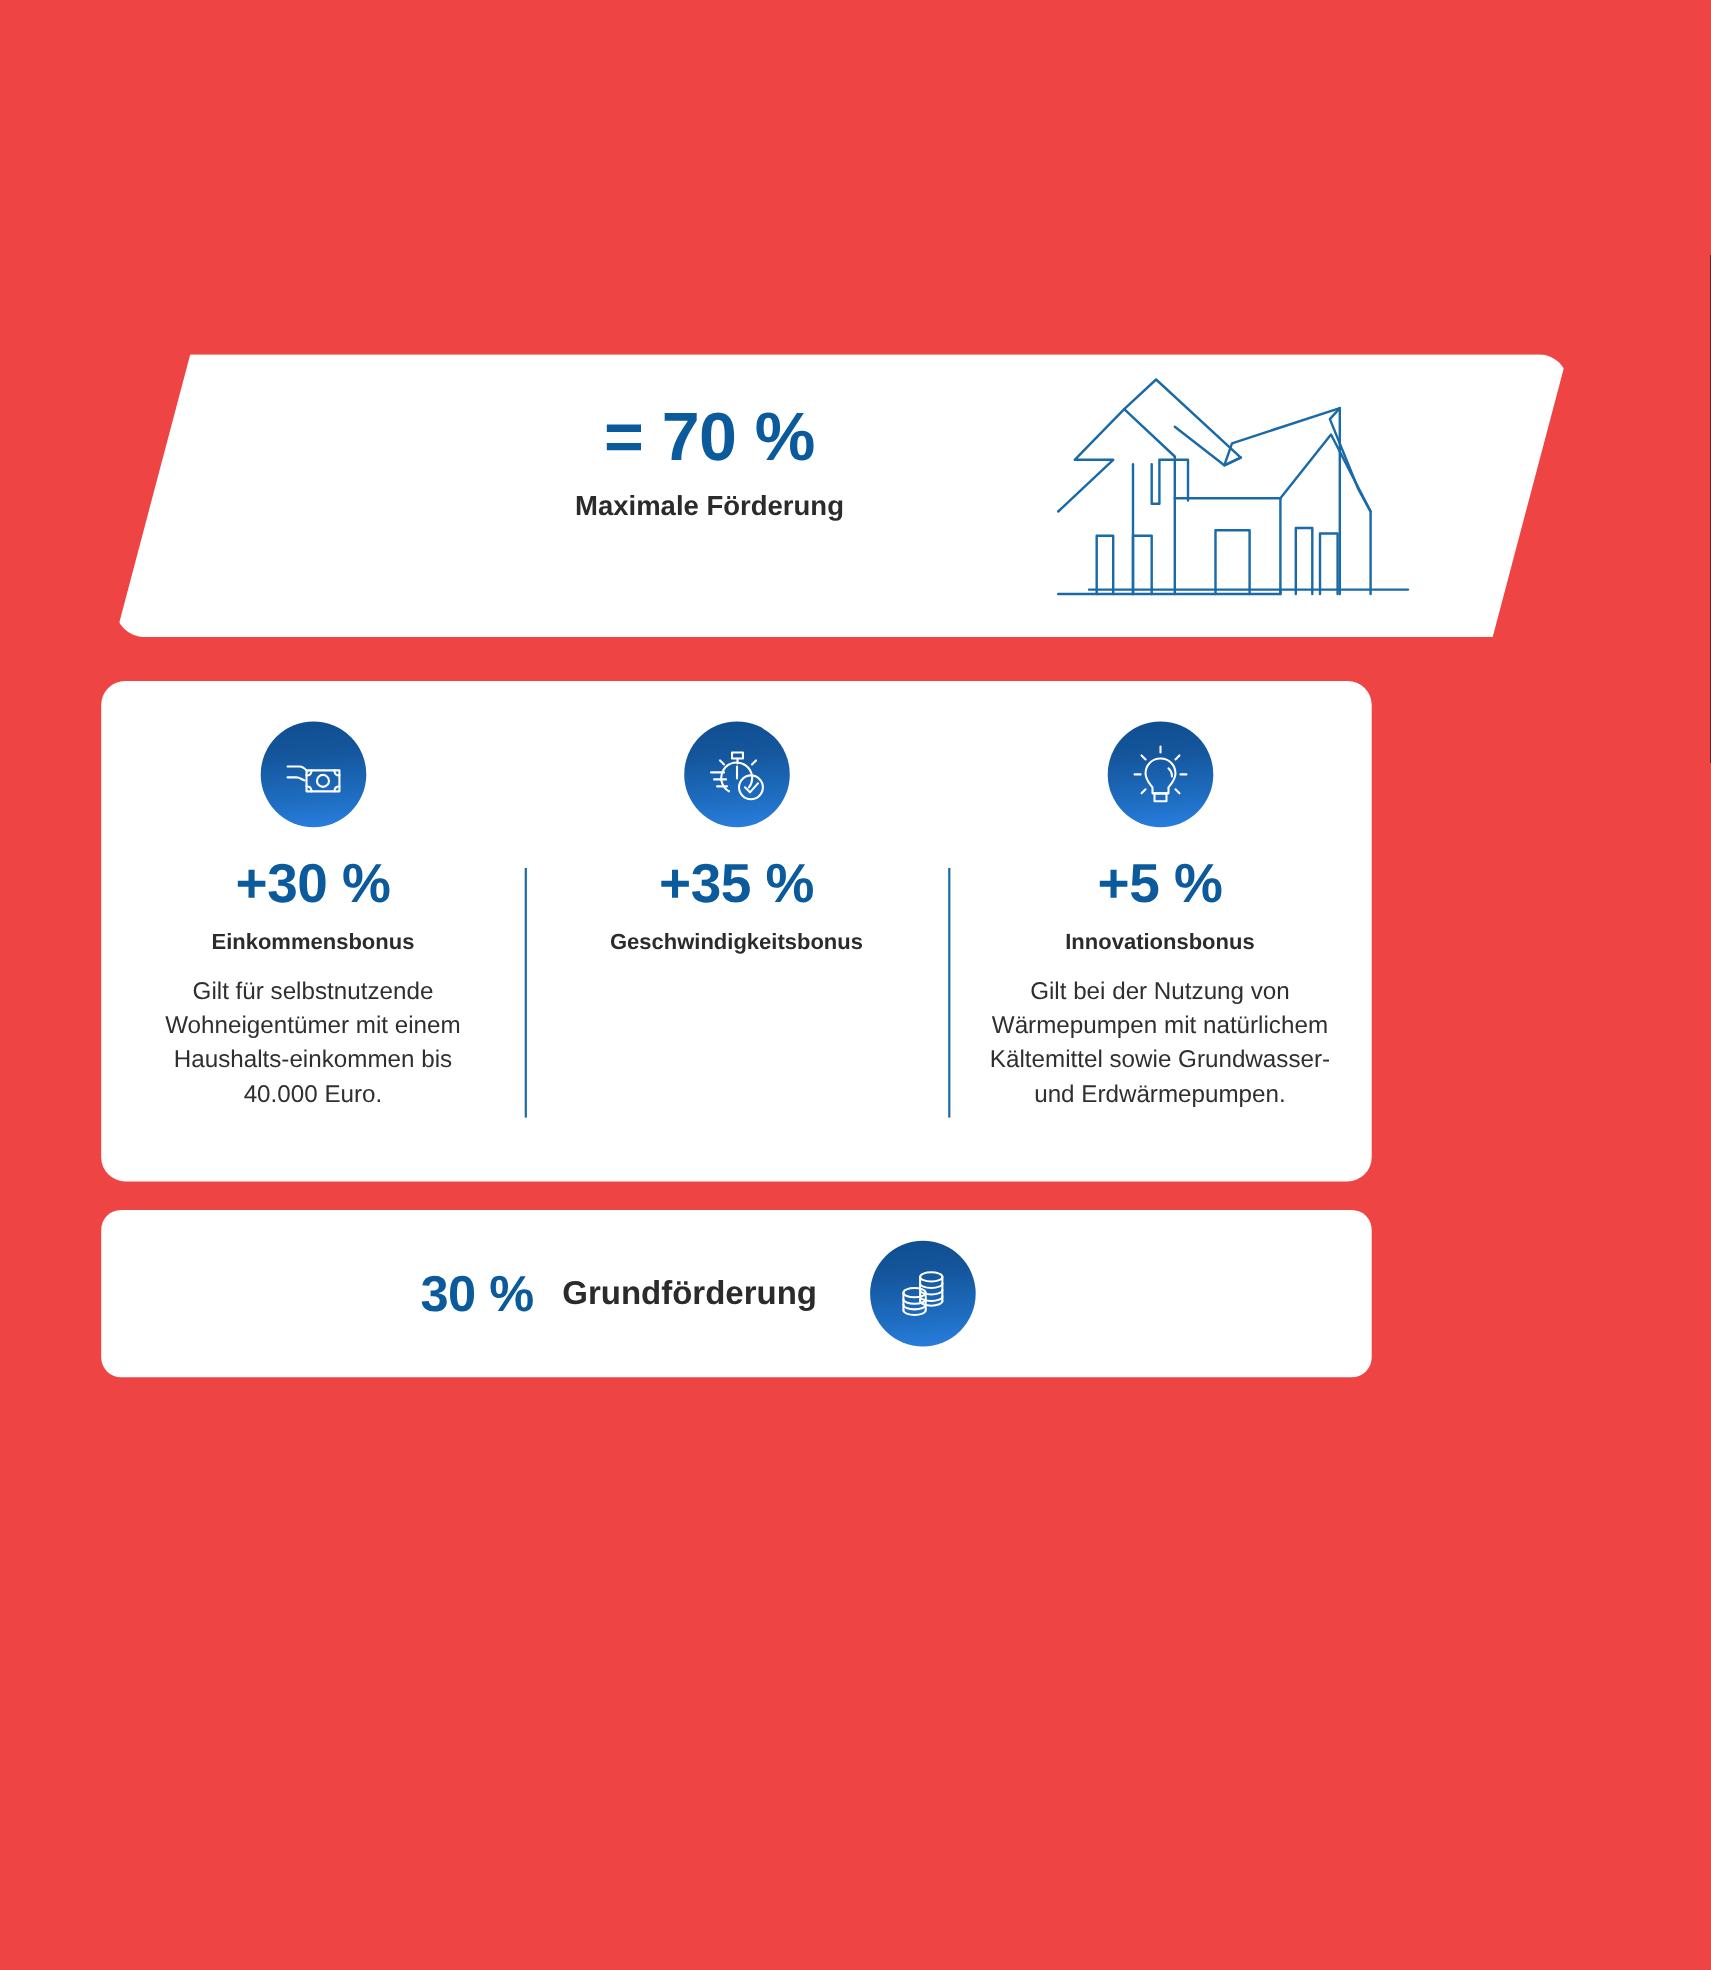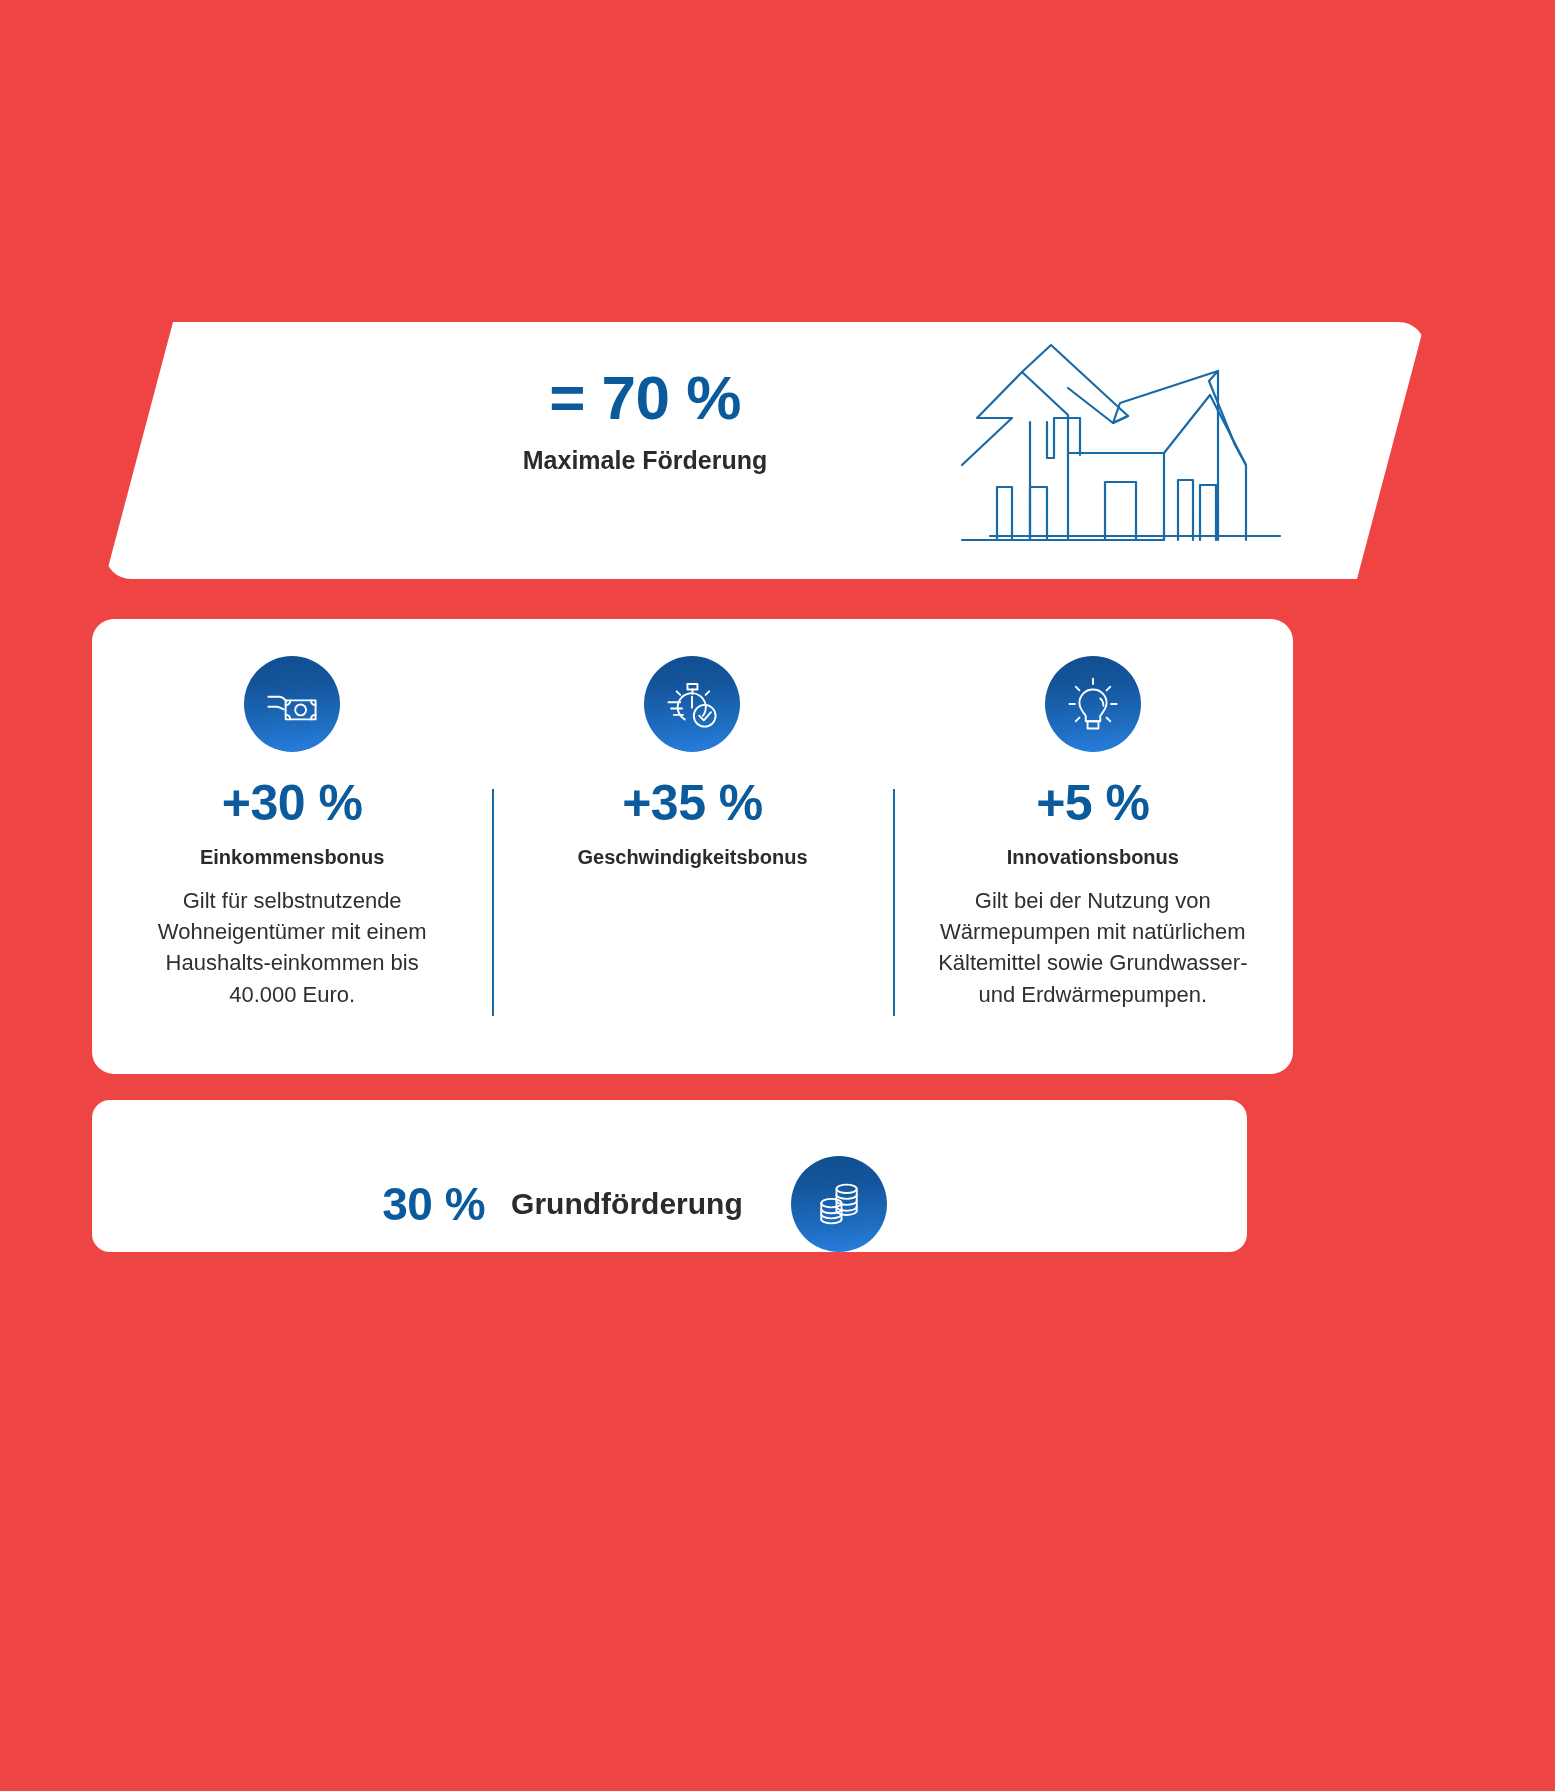--- a/index.html
+++ b/index.html
@@ -87,21 +87,20 @@
 
   
   .card-mid {
     position: absolute;
     left: 92px;
     top: 619px;
     width: 1155px;
     height: 455px;
     background: #ffffff;
     border-radius: 22px;
-    padding-left: 46px;
   }
   .cols {
     position: absolute;
     left: 0; top: 0;
     width: 100%;
     height: 100%;
     display: flex;
     flex-direction: row;
   }
   .col {
@@ -159,21 +158,21 @@
   
   .card-bot {
     position: absolute;
     left: 92px;
     top: 1100px;
     width: 1155px;
     height: 152px;
     background: #ffffff;
     border-radius: 18px;
     display: flex;
-    align-items: flex-end;
+    align-items: center;
     justify-content: center;
   }
   .bot-row {
     display: flex;
     align-items: center;
     gap: 26px;
     transform: translateX(-35px);
   }
   .bot-percent {
     font-size: 46px;

